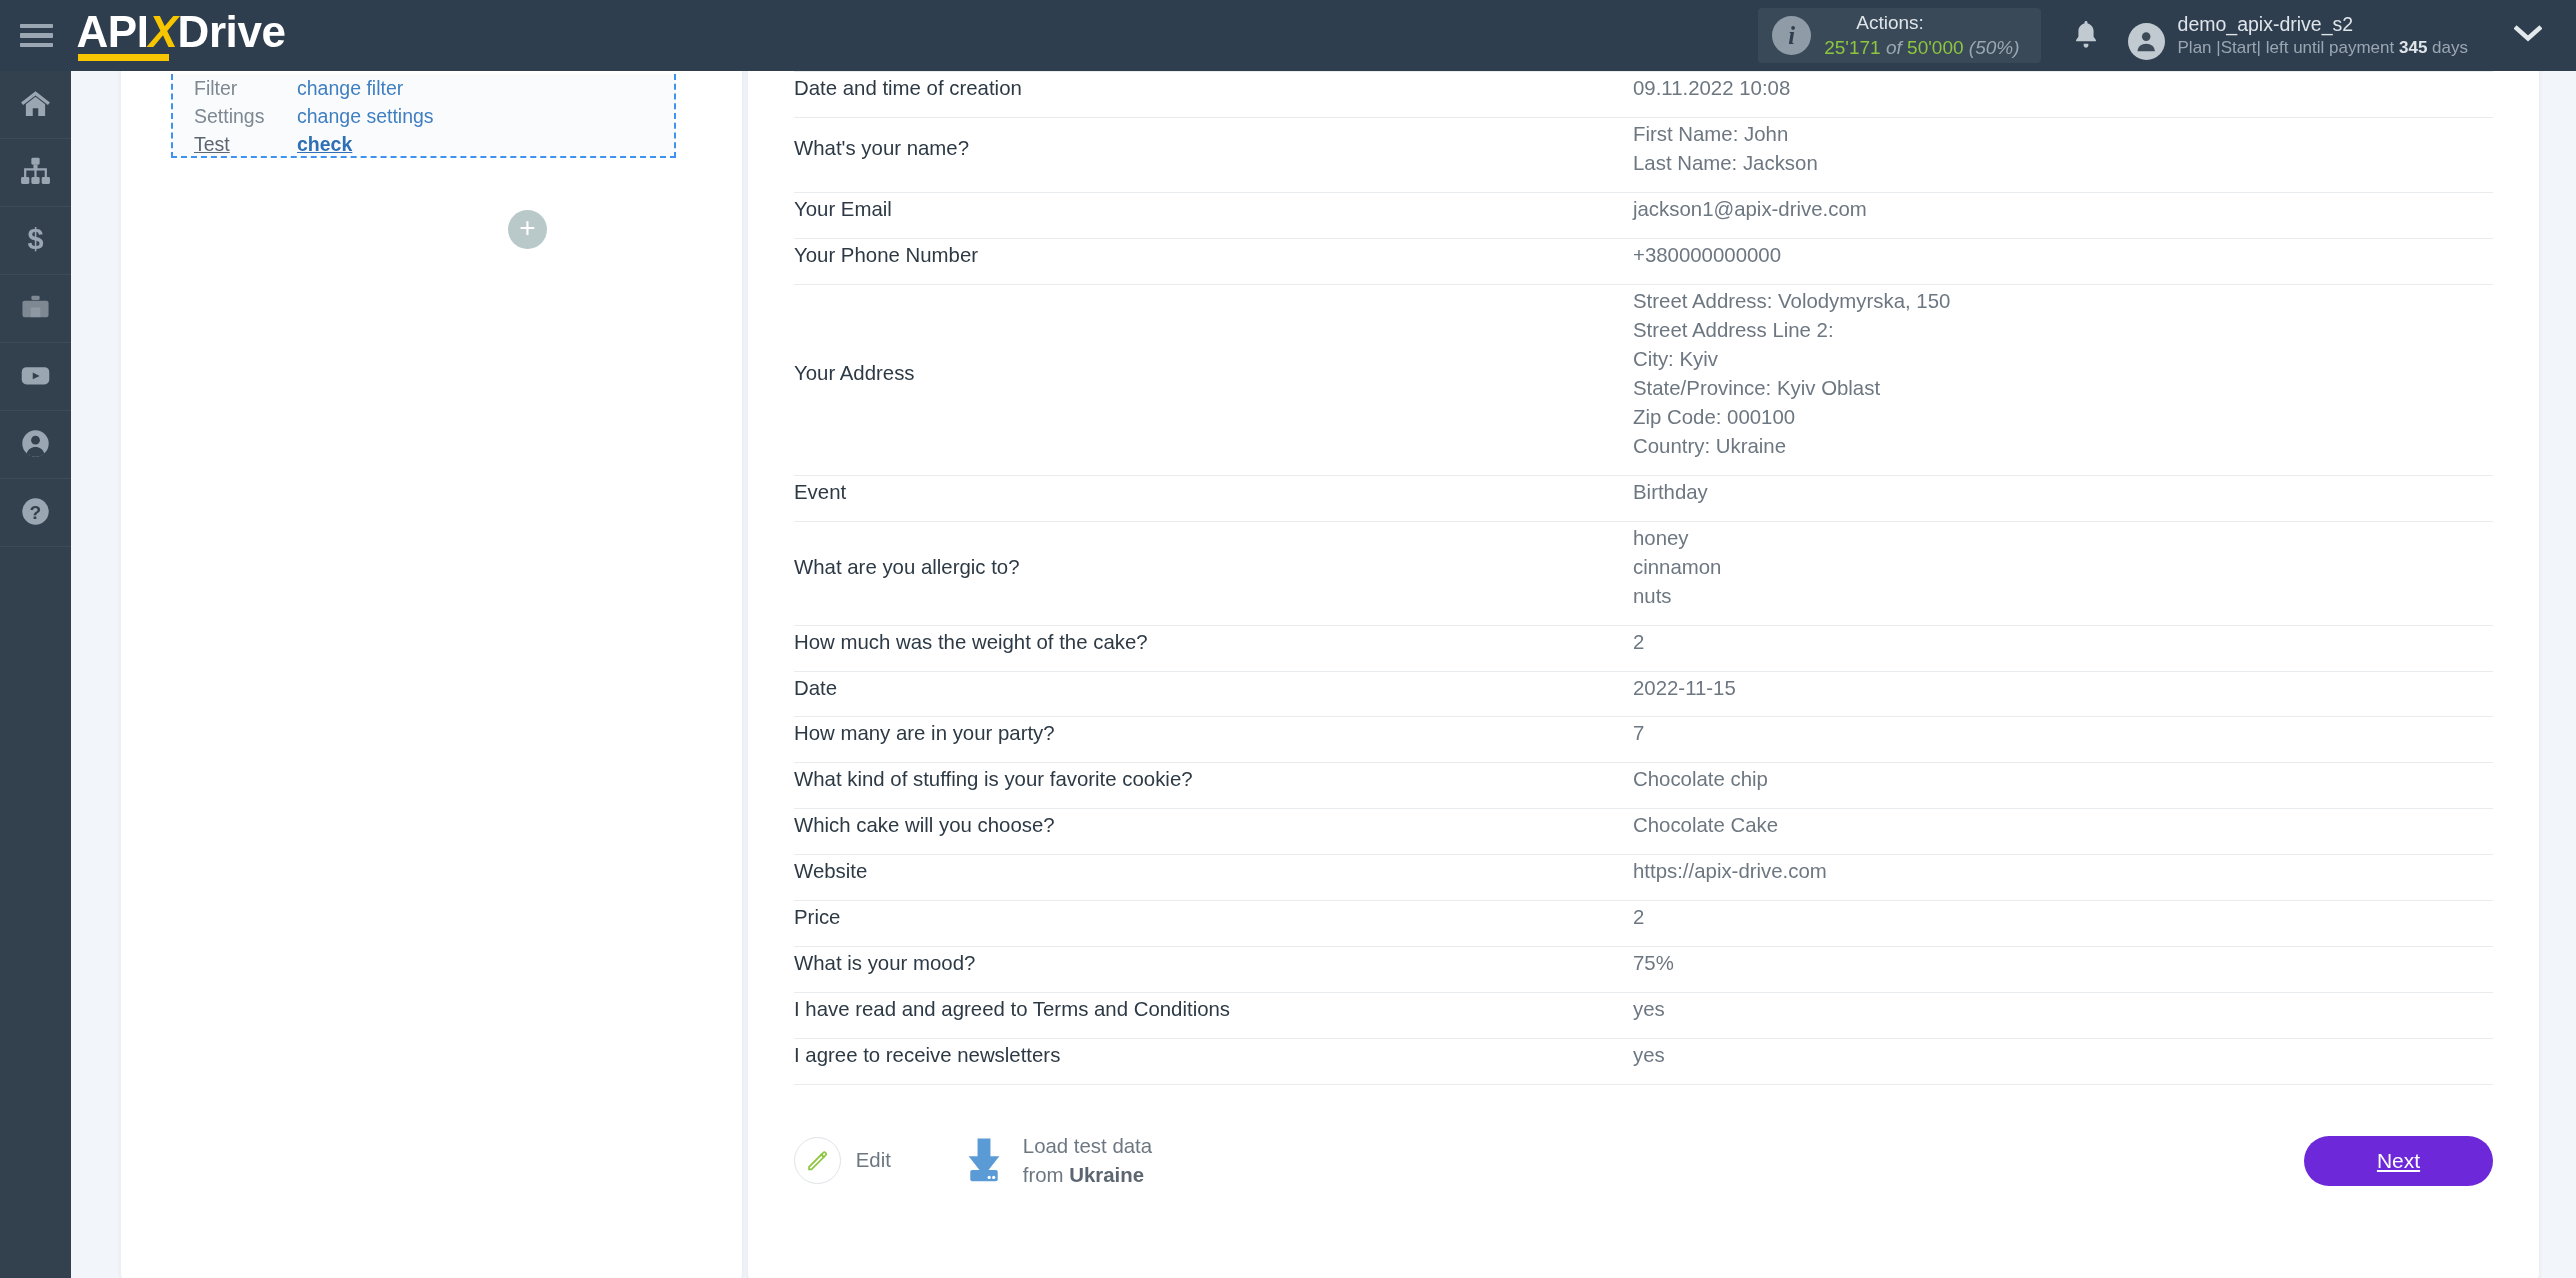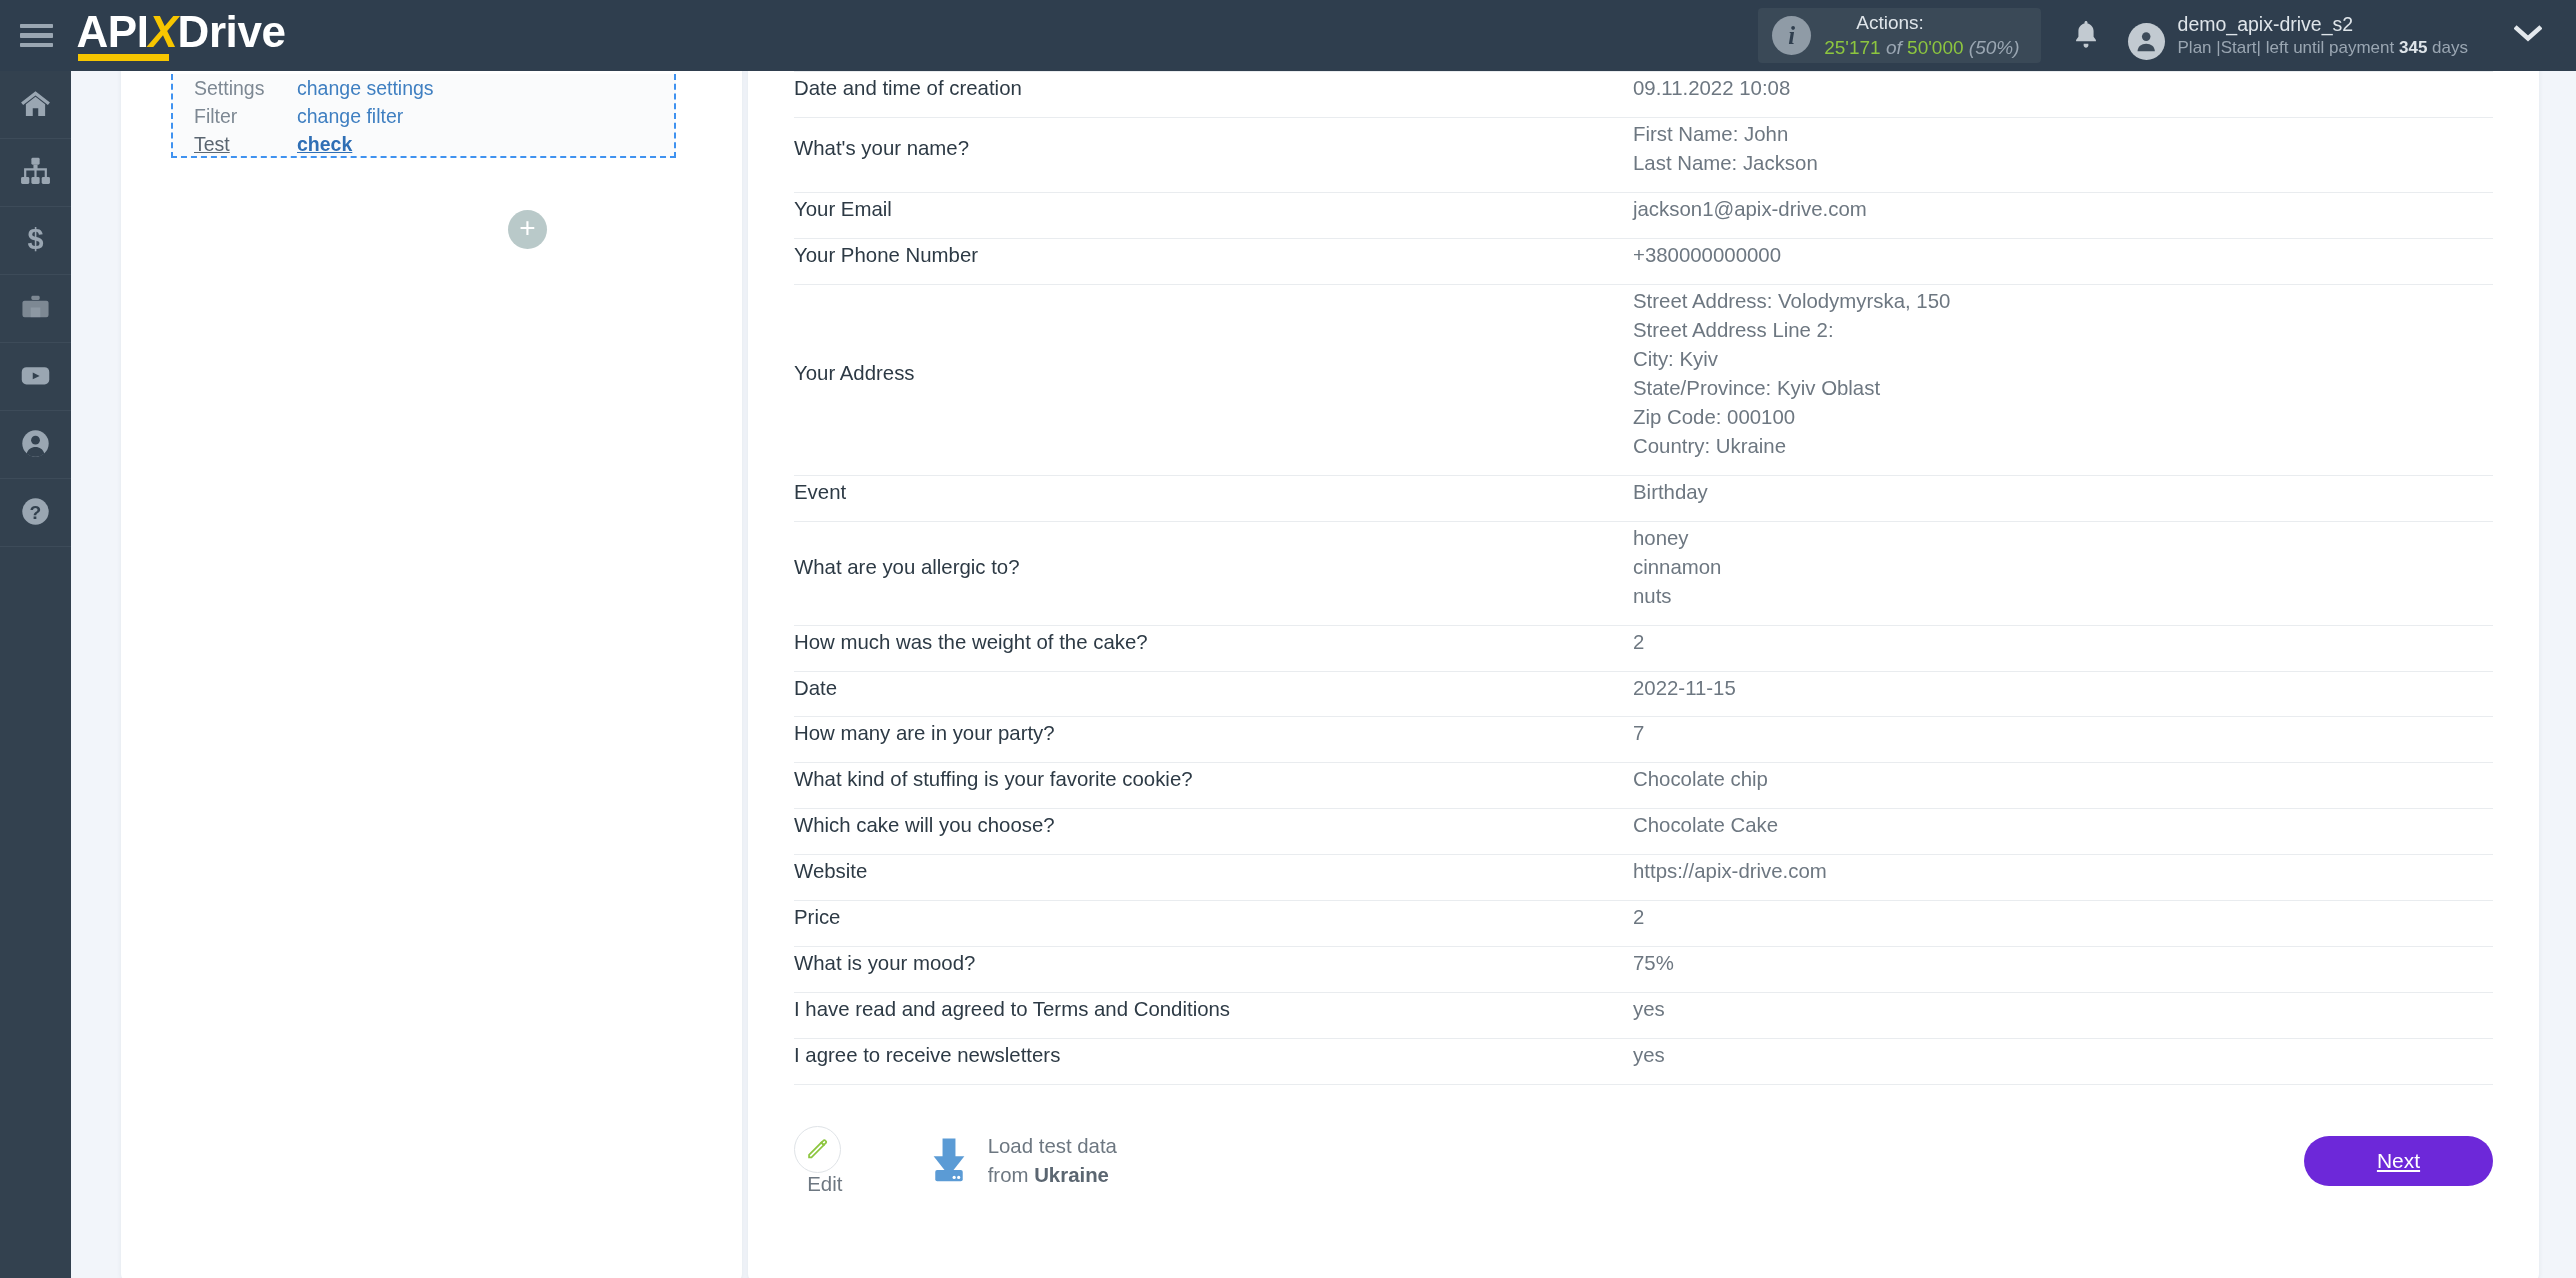--- a/index.html
+++ b/index.html
@@ -261,21 +261,20 @@
     top: 1041px;
     width: 1699px;
     height: 114px;
     display: flex;
     align-items: center;
   }
   .edit-btn {
     display: flex;
     align-items: center;
     cursor: pointer;
-    flex-direction: column;
   }
   .edit-circle {
     width: 47px; height: 47px;
     border-radius: 50%;
     border: 1.6px solid #dfe3e7;
     display: flex;
     align-items: center;
     justify-content: center;
     margin-right: 14.7px;
     flex: none;
@@ -435,26 +434,26 @@
   </div>
 
 </div>
 
 <div class="body-area">
 
   <div class="left-card">
 
     <div class="dashed-box">
       <div class="srow">
+        <span class="k">Filter</span>
+        <span class="v">change filter</span>
+      </div>
+      <div class="srow">
         <span class="k">Settings</span>
         <span class="v">change settings</span>
-      </div>
-      <div class="srow">
-        <span class="k">Filter</span>
-        <span class="v">change filter</span>
       </div>
       <div class="srow test">
         <span class="k">Test</span>
         <span class="v">check</span>
       </div>
     </div>
 
     <div class="plus-btn">+</div>
   </div>
 

